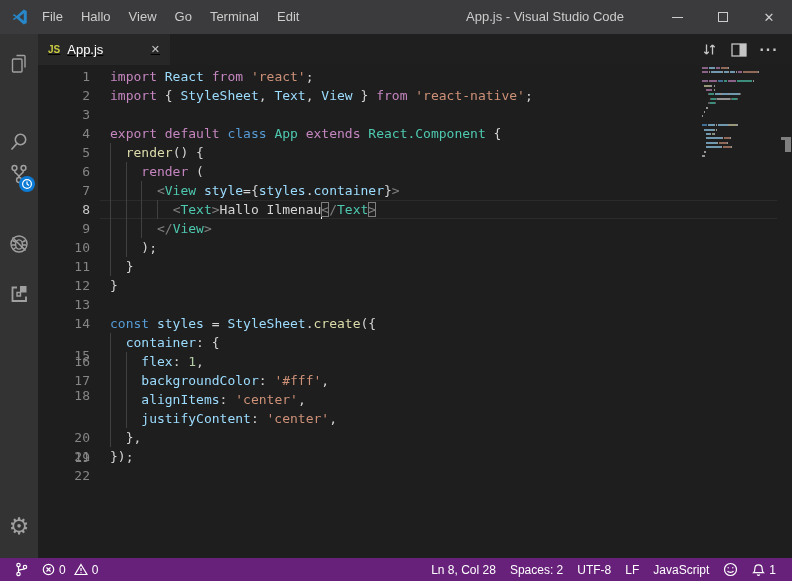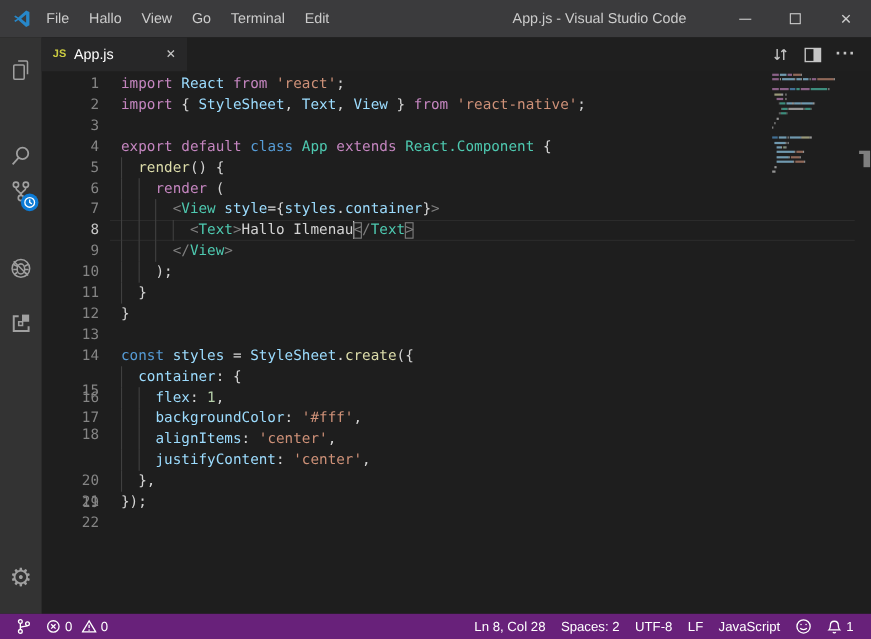--- a/index.html
+++ b/index.html
@@ -21,21 +21,21 @@
   
   .activitybar { position:absolute; left:0; top:34px; bottom:23px; width:38px; background:#333333; }
   .ab-item { position:absolute; left:0; width:38px; height:44px; display:flex; align-items:center; justify-content:center; }
   .ab-badge { position:absolute; right:3px; bottom:4px; width:16px; height:16px; border-radius:50%;
     display:flex; align-items:center; justify-content:center; }
   .gear { font-size:23px; color:#a0a0a0; line-height:1; font-family:"DejaVu Sans", sans-serif; }
 
   
   .tabbar { position:absolute; left:38px; top:34px; right:0; height:31px; background:#1f1f1f; }
   .tab { position:absolute; left:0; top:0; width:132px; height:31px; background:#272728;
-    display:flex; align-items:center; padding:0 10px; }
+    display:flex; align-items:center; padding:0 10px;text-decoration:underline; }
   .tab-icon { font-size:10px; font-weight:bold; color:#cbcb41; margin-right:7px; }
   .tab-label { color:#ffffff; font-size:13px; flex:1; }
   .tab-close { color:#c5c5c5; font-size:11px; padding-left:8px; }
   .editor-actions { position:absolute; right:8px; top:0; height:31px; display:flex; align-items:center; }
   .ea-btn { width:30px; height:31px; display:flex; align-items:center; justify-content:center; color:#c5c5c5; }
   .ea-more { font-size:16px; font-weight:bold; letter-spacing:1px; color:#c5c5c5; }
 
   
   .editor { position:absolute; left:38px; top:65px; right:0; bottom:23px; background:#1e1e1e; overflow:hidden; }
   .mono { font-family:"DejaVu Sans Mono", monospace; font-size:13px; line-height:19px; }

